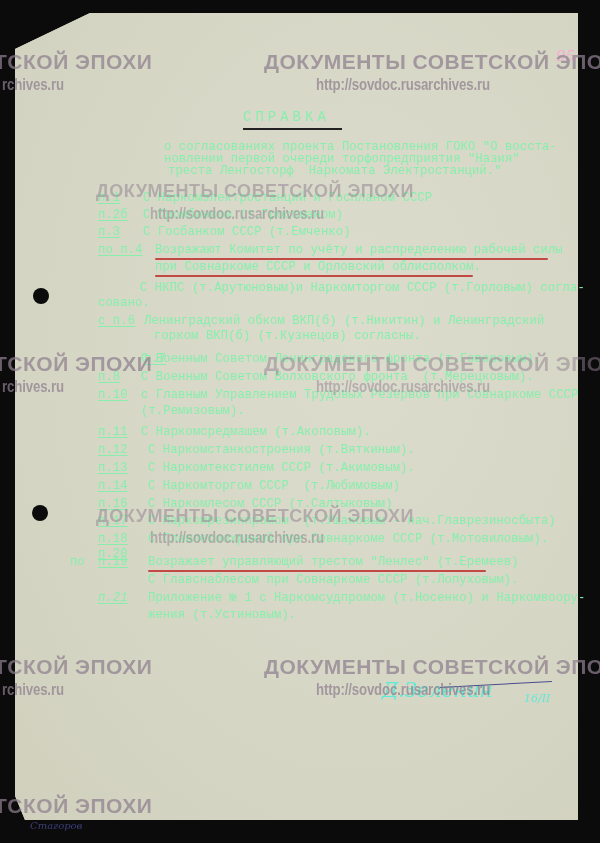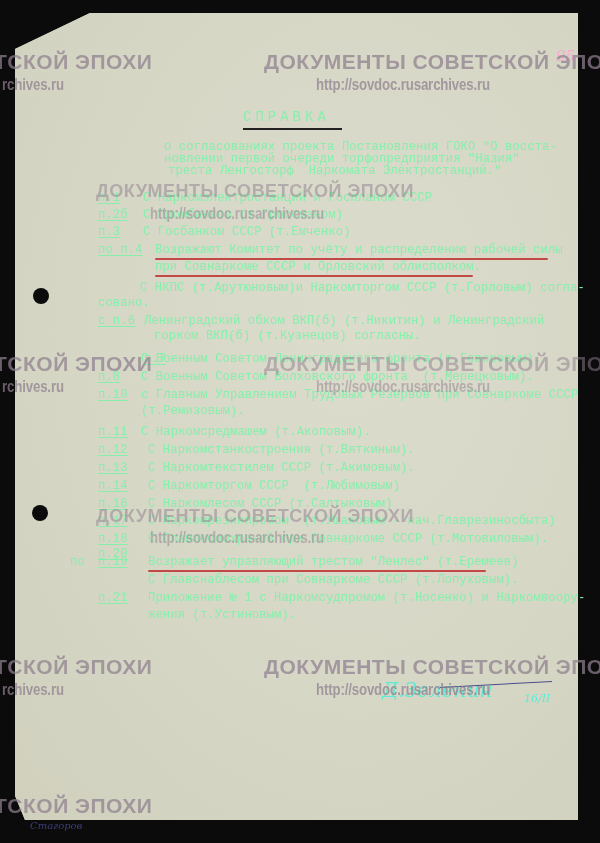--- a/index.html
+++ b/index.html
@@ -92,21 +92,21 @@
 <div class="tw" style="left:148px; top:532px;">С Главлесоохраной при Совнаркоме СССР (т.Мотовиловым).</div>
 
 <div class="tw" style="left:70px; top:555px;">по</div>
 <div class="tw num" style="left:98px; top:555px;">п.19</div>
 <div class="tw" style="left:148px; top:555px;">Возражает управляющий трестом "Ленлес" (т.Еремеев)</div>
 <div class="red-ul" style="left:148px; top:570px; width:338px;"></div>
 
 <div class="tw num" style="left:98px; top:547px;">п.20</div>
 <div class="tw" style="left:148px; top:573px;">С Главснаблесом при Совнаркоме СССР (т.Лопуховым).</div>
 
-<div class="tw num" style="left:98px; top:591px;">п.21</div>
+<div class="tw num" style="left:98px; top:591px;font-style:italic;">п.21</div>
 <div class="tw" style="left:148px; top:591px;">Приложение № 1 с Наркомсудпромом (т.Носенко) и Наркомвоору-</div>
 <div class="tw" style="left:148px; top:608px;">жения (т.Устиновым).</div>
 
 <div class="hand" style="left:382px; top:678px; font-size:20px;">Д.Зеленин</div>
 <div style="position:absolute; left:440px; top:684px; width:112px; height:1px; background:#4a4d8a; transform:rotate(-3deg);"></div>
 <div class="hand" style="left:524px; top:692px; font-size:11px;">16/II</div>
 
 <div class="hand" style="left:30px; top:820px; font-size:10px; color:#3c3f7a;">Стагоров</div>
 
 <div class="wm wm-big" style="left:-6px; top:50px;">ТСКОЙ ЭПОХИ</div>

